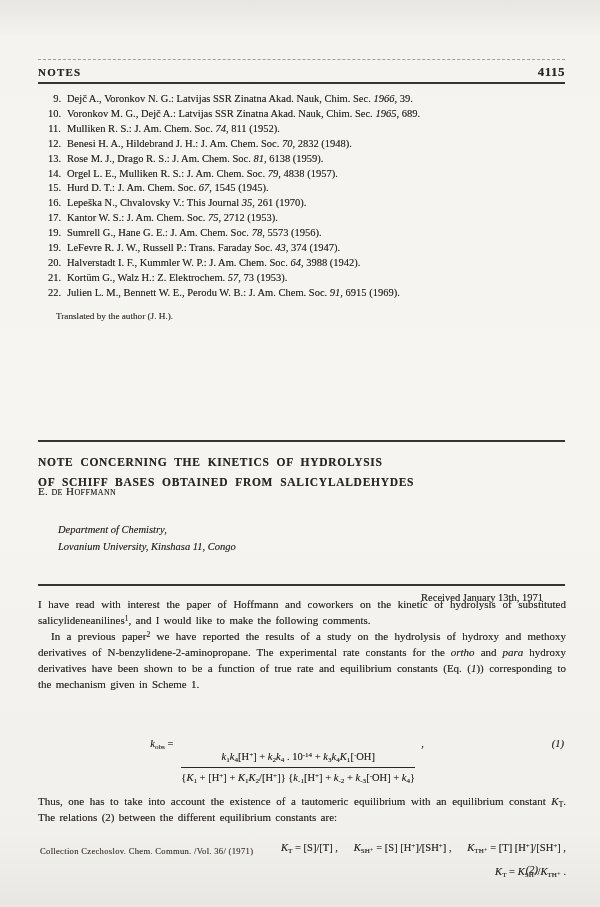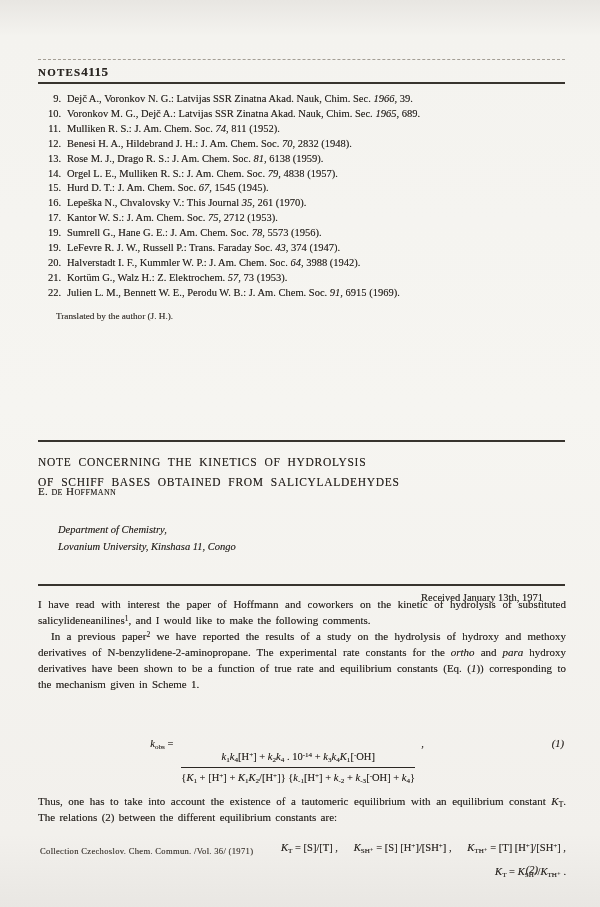--- a/index.html
+++ b/index.html
@@ -6,32 +6,32 @@
   .page{
     position:relative;width:600px;height:907px;margin:0 auto;overflow:hidden;
     background:linear-gradient(180deg,#e8e6e2 0%,#f4f3ef 4%,#f6f5f1 45%,#f2f0ec 92%,#e9e7e3 100%);
     font-family:"Liberation Serif","DejaVu Serif",serif;
     color:#2b2723;
     text-shadow:0 0 .35px rgba(43,39,35,.55);
   }
   .rule{position:absolute;left:38px;width:527px;background:#38342e;}
   .rule-dotted{position:absolute;left:38px;width:527px;height:0;border-top:1px dashed #a39e95;}
   
-  .run-head{position:absolute;top:64px;left:38px;width:527px;display:flex;align-items:baseline;}
+  .run-head{position:absolute;top:64px;left:38px;width:527px;display:flex;justify-content:space-between;align-items:baseline;}
   .notes-label{font-size:11px;font-weight:bold;letter-spacing:1.2px;}
   .page-num{font-size:13px;font-weight:bold;letter-spacing:.5px;}
   
   .refs{position:absolute;top:92px;left:40px;width:527px;font-size:10.5px;line-height:14.9px;}
   .ref-row{display:flex;}
   .ref-num{flex:none;width:21px;text-align:right;}
   .ref-text{margin-left:6px;}
   .translated{position:absolute;top:311px;left:56px;font-size:9.2px;color:#3b3630;text-align:right;}
   
   .sep-rule{top:440px;height:2px;}
-  .title{position:absolute;top:452px;left:38px;width:527px;font-size:11.5px;font-weight:normal;letter-spacing:.7px;word-spacing:3.5px;line-height:20px;}
+  .title{position:absolute;top:452px;left:38px;width:527px;font-size:11.5px;font-weight:bold;letter-spacing:.7px;word-spacing:3.5px;line-height:20px;}
   .author{position:absolute;top:485px;left:38px;font-size:11px;font-variant:small-caps;letter-spacing:.4px;}
   .affil{position:absolute;top:521px;left:58px;font-size:10.5px;font-style:italic;line-height:17px;}
   .received{position:absolute;top:560px;left:38px;width:505px;text-align:right;font-size:10.5px;margin-top:32px;}
   .recv-rule{top:584px;height:2px;}
   
   .body-flow{position:absolute;top:596px;left:38px;width:528px;font-size:11px;line-height:16px;text-align:justify;word-spacing:1.6px;}
   .body-flow p{margin:0;}
   .p-indent{text-indent:13px;}
   sub,sup{line-height:0;font-size:68%;}
   sub{vertical-align:-0.25em;}

